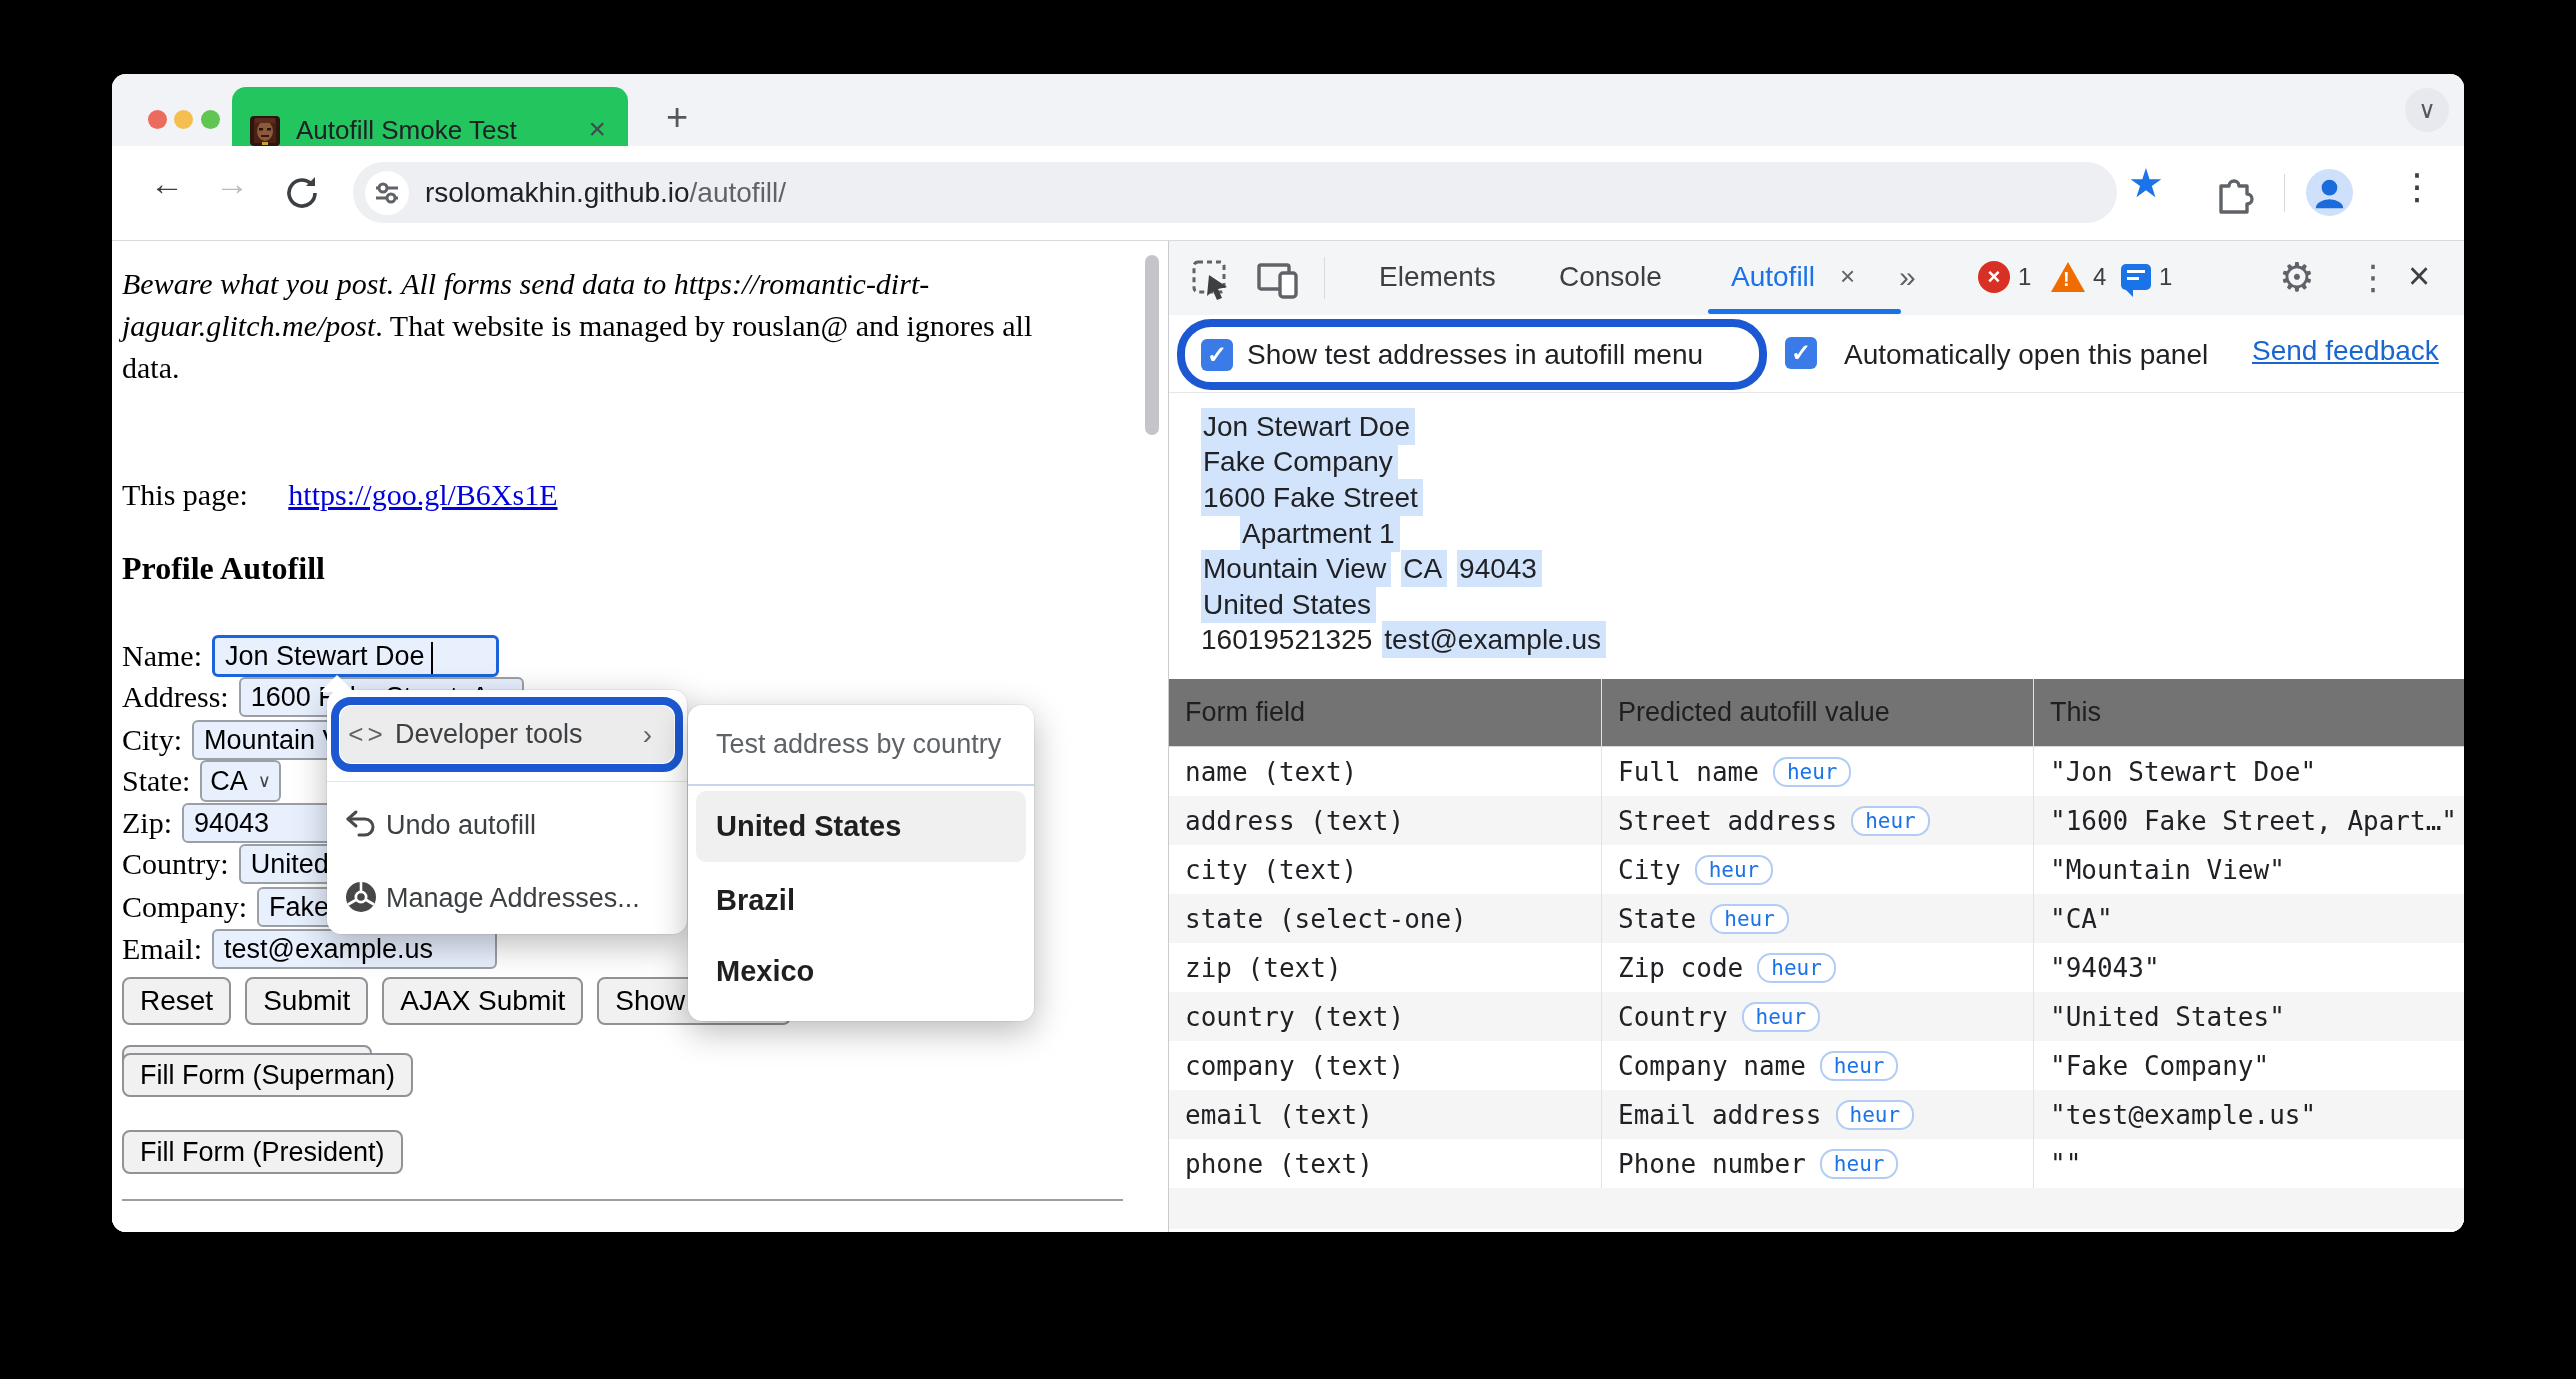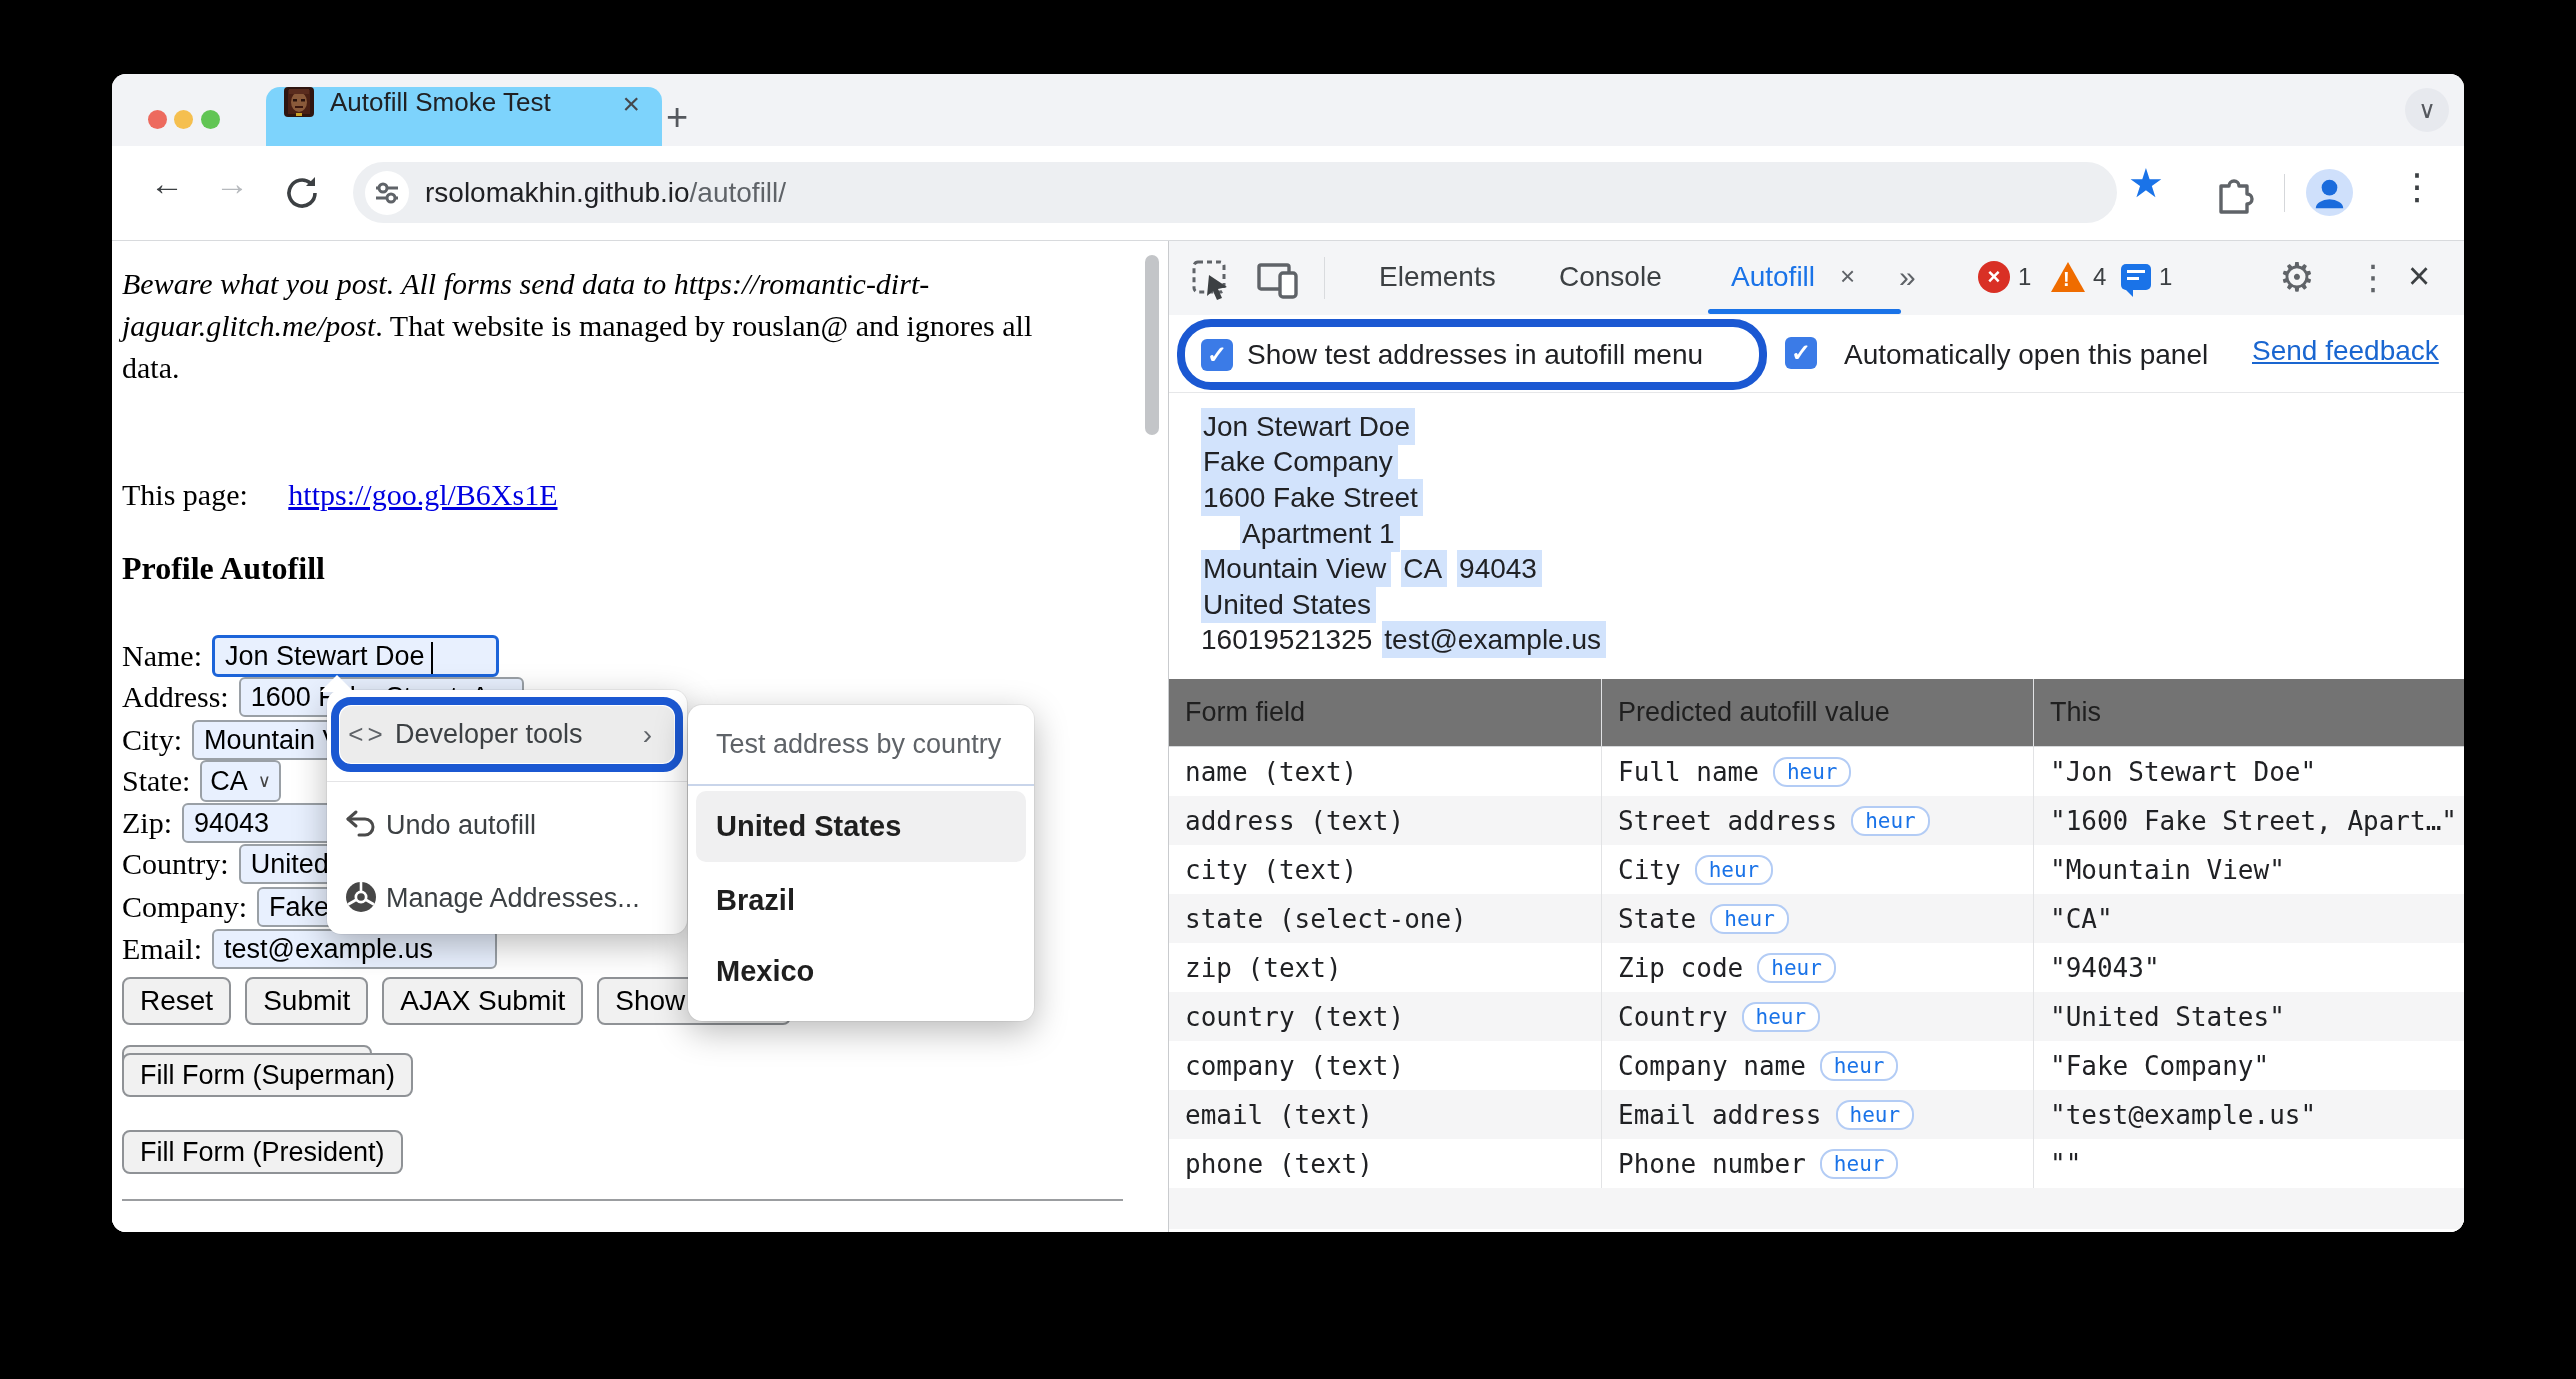--- a/index.html
+++ b/index.html
@@ -3,22 +3,22 @@
 <meta charset="utf-8">
 <style>
   html,body{margin:0;padding:0;background:#000;width:2576px;height:1379px;overflow:hidden;
     font-family:"Liberation Sans",sans-serif;-webkit-font-smoothing:antialiased;}
   .abs{position:absolute;}
   #window{position:absolute;left:112px;top:74px;width:2352px;height:1158px;background:#fff;
     border-radius:14px;overflow:hidden;}
   
   #tabstrip{position:absolute;left:0;top:0;width:2352px;height:72px;background:#f2f3f6;}
   .light{position:absolute;top:36px;width:19px;height:19px;border-radius:50%;}
-  #tab{position:absolute;left:154px;top:13px;width:396px;height:59px;background:#7dd3fc;
-    border-radius:14px 14px 0 0;display:flex;align-items:flex-start;}
+  #tab{position:absolute;left:120px;top:13px;width:396px;height:59px;background:#22c55e;
+    border-radius:14px 14px 0 0;display:flex;align-items:flex-end;}
   .tab-title{font-size:26px;color:#202124;margin-left:16px;flex:1;white-space:nowrap;overflow:hidden;}
   .tab-close{font-size:30px;color:#45484d;margin-right:22px;cursor:default;}
   #newtab-btn{position:absolute;left:554px;top:24px;font-size:38px;color:#55585e;line-height:38px;}
   #tabsearch{position:absolute;left:2293px;top:14px;width:44px;height:44px;border-radius:50%;
     background:#e7e9ee;color:#55585e;font-size:24px;display:flex;align-items:center;justify-content:center;}
   
   #toolbar{position:absolute;left:0;top:72px;width:2352px;height:94px;background:#fff;border-bottom:1px solid #d8dadd;}
   .navic{position:absolute;top:18px;font-size:34px;color:#3c4043;}
   #omnibox{position:absolute;left:241px;top:16px;width:1764px;height:61px;background:#edeff2;border-radius:31px;
     display:flex;align-items:center;}

